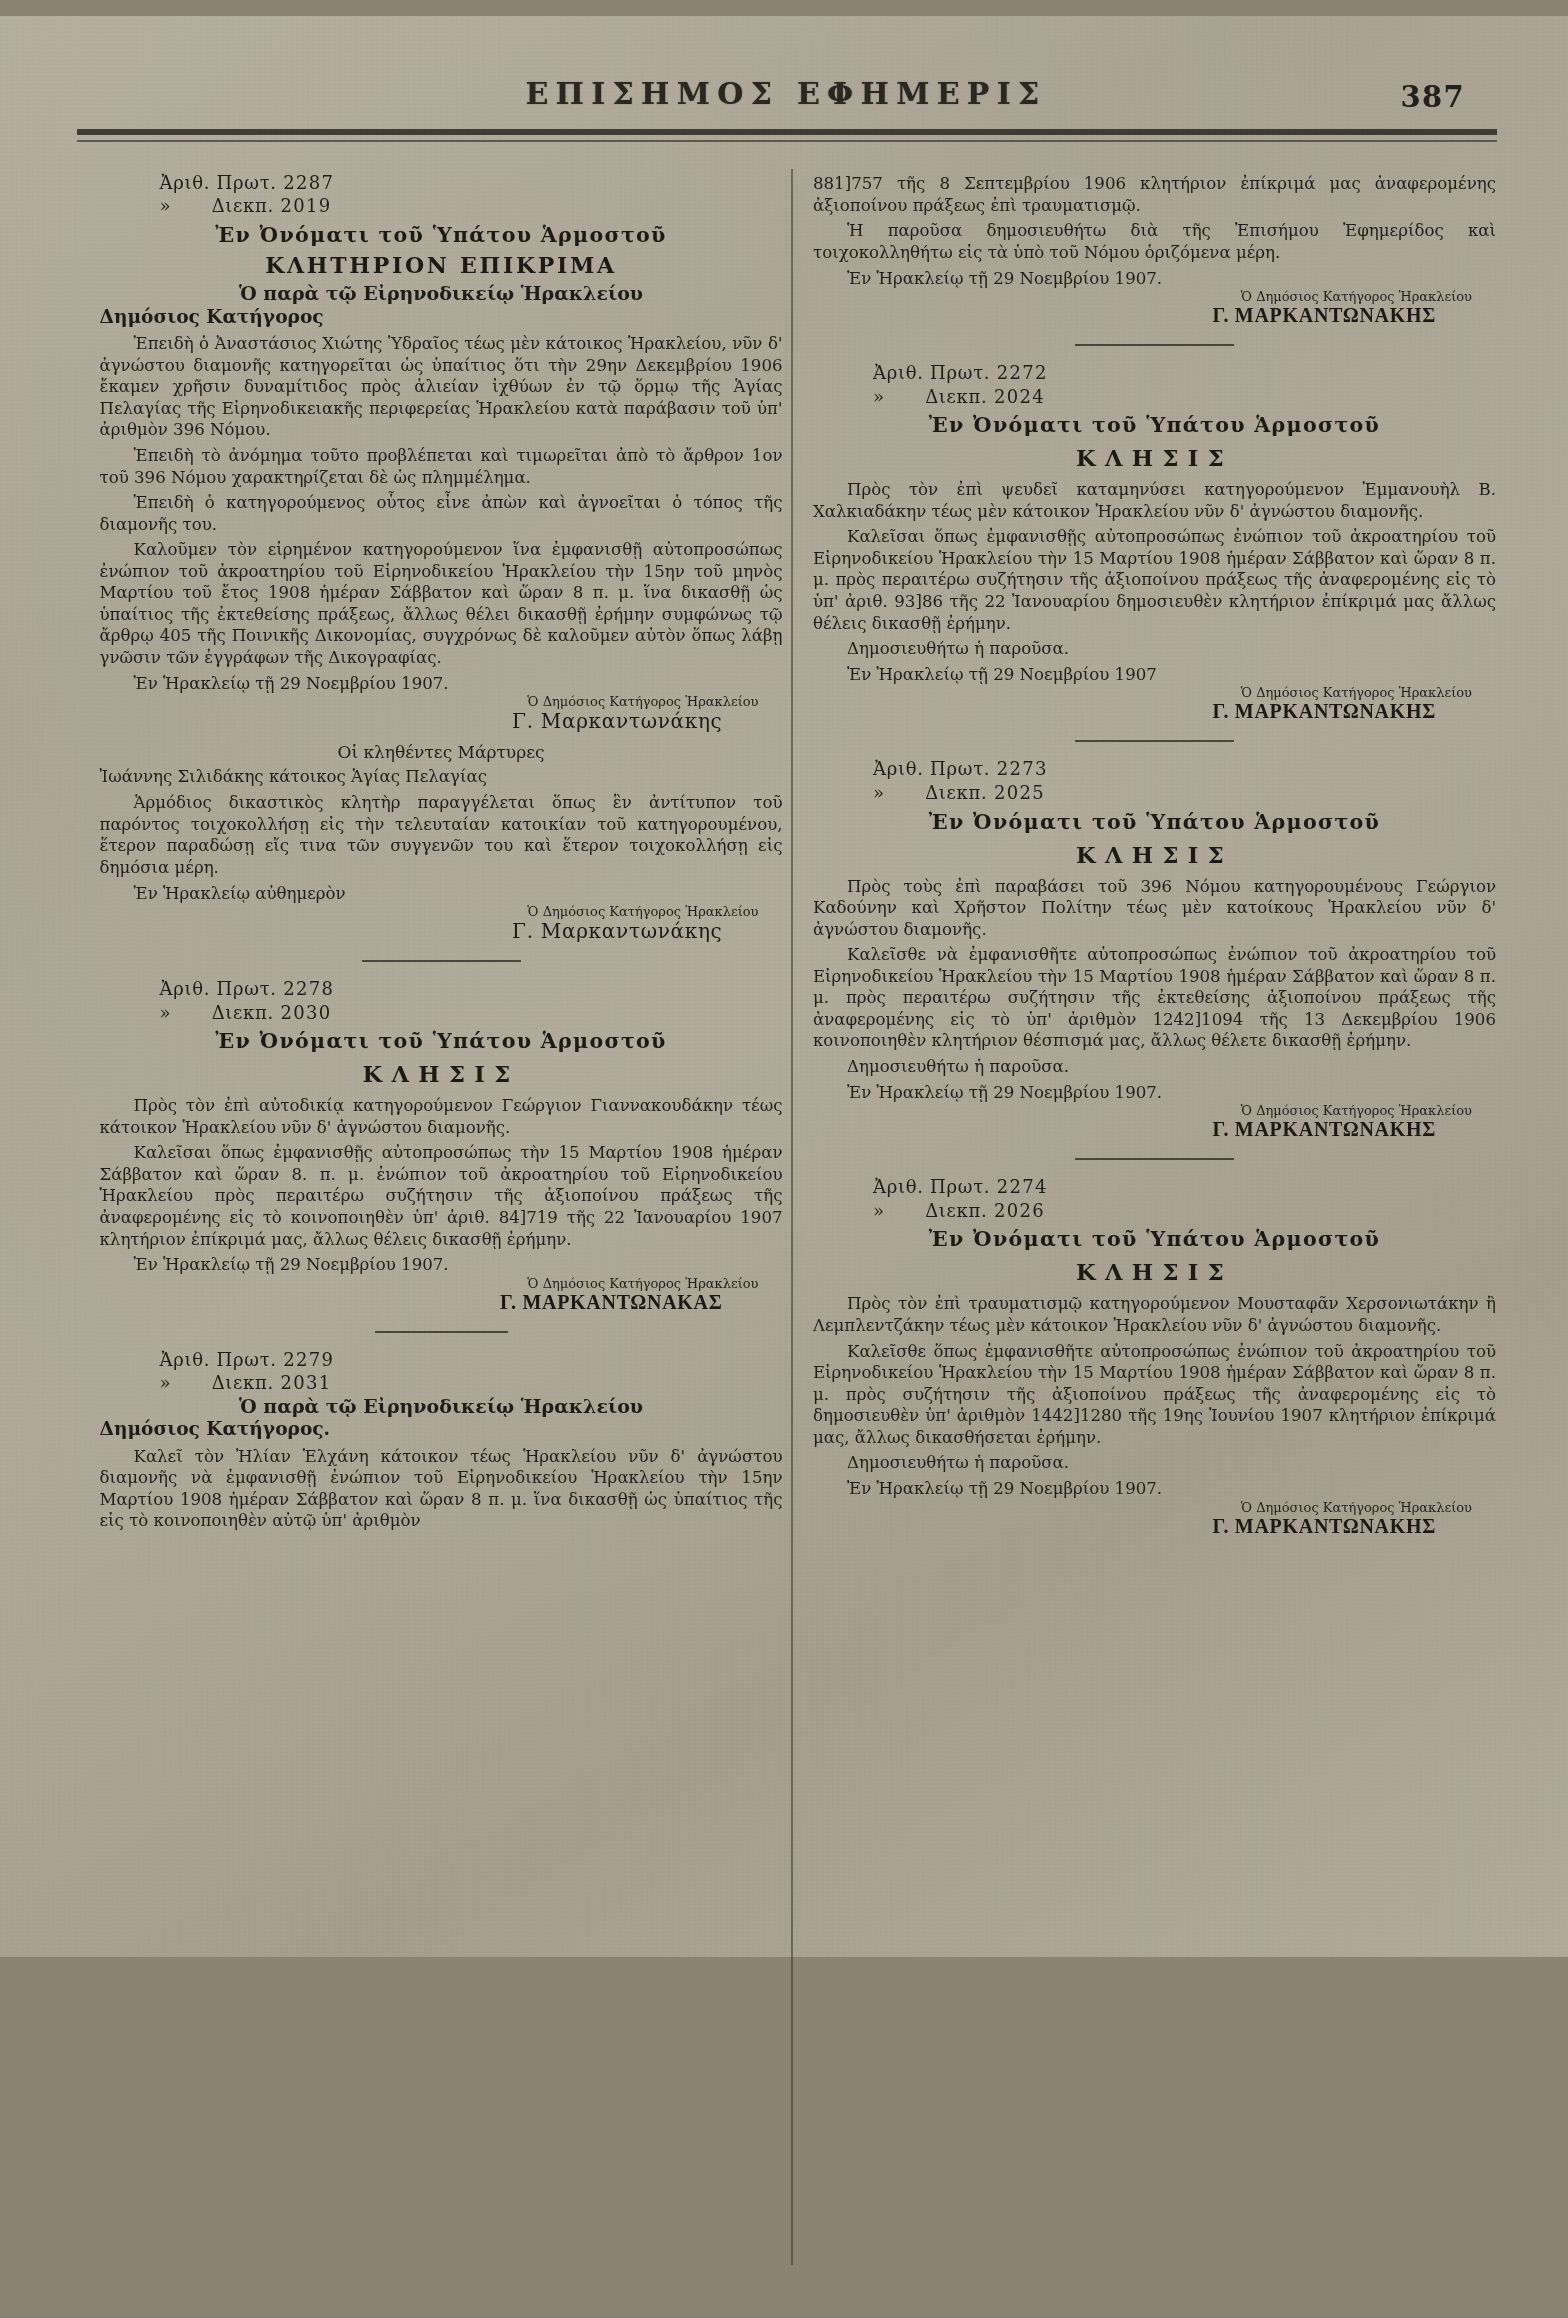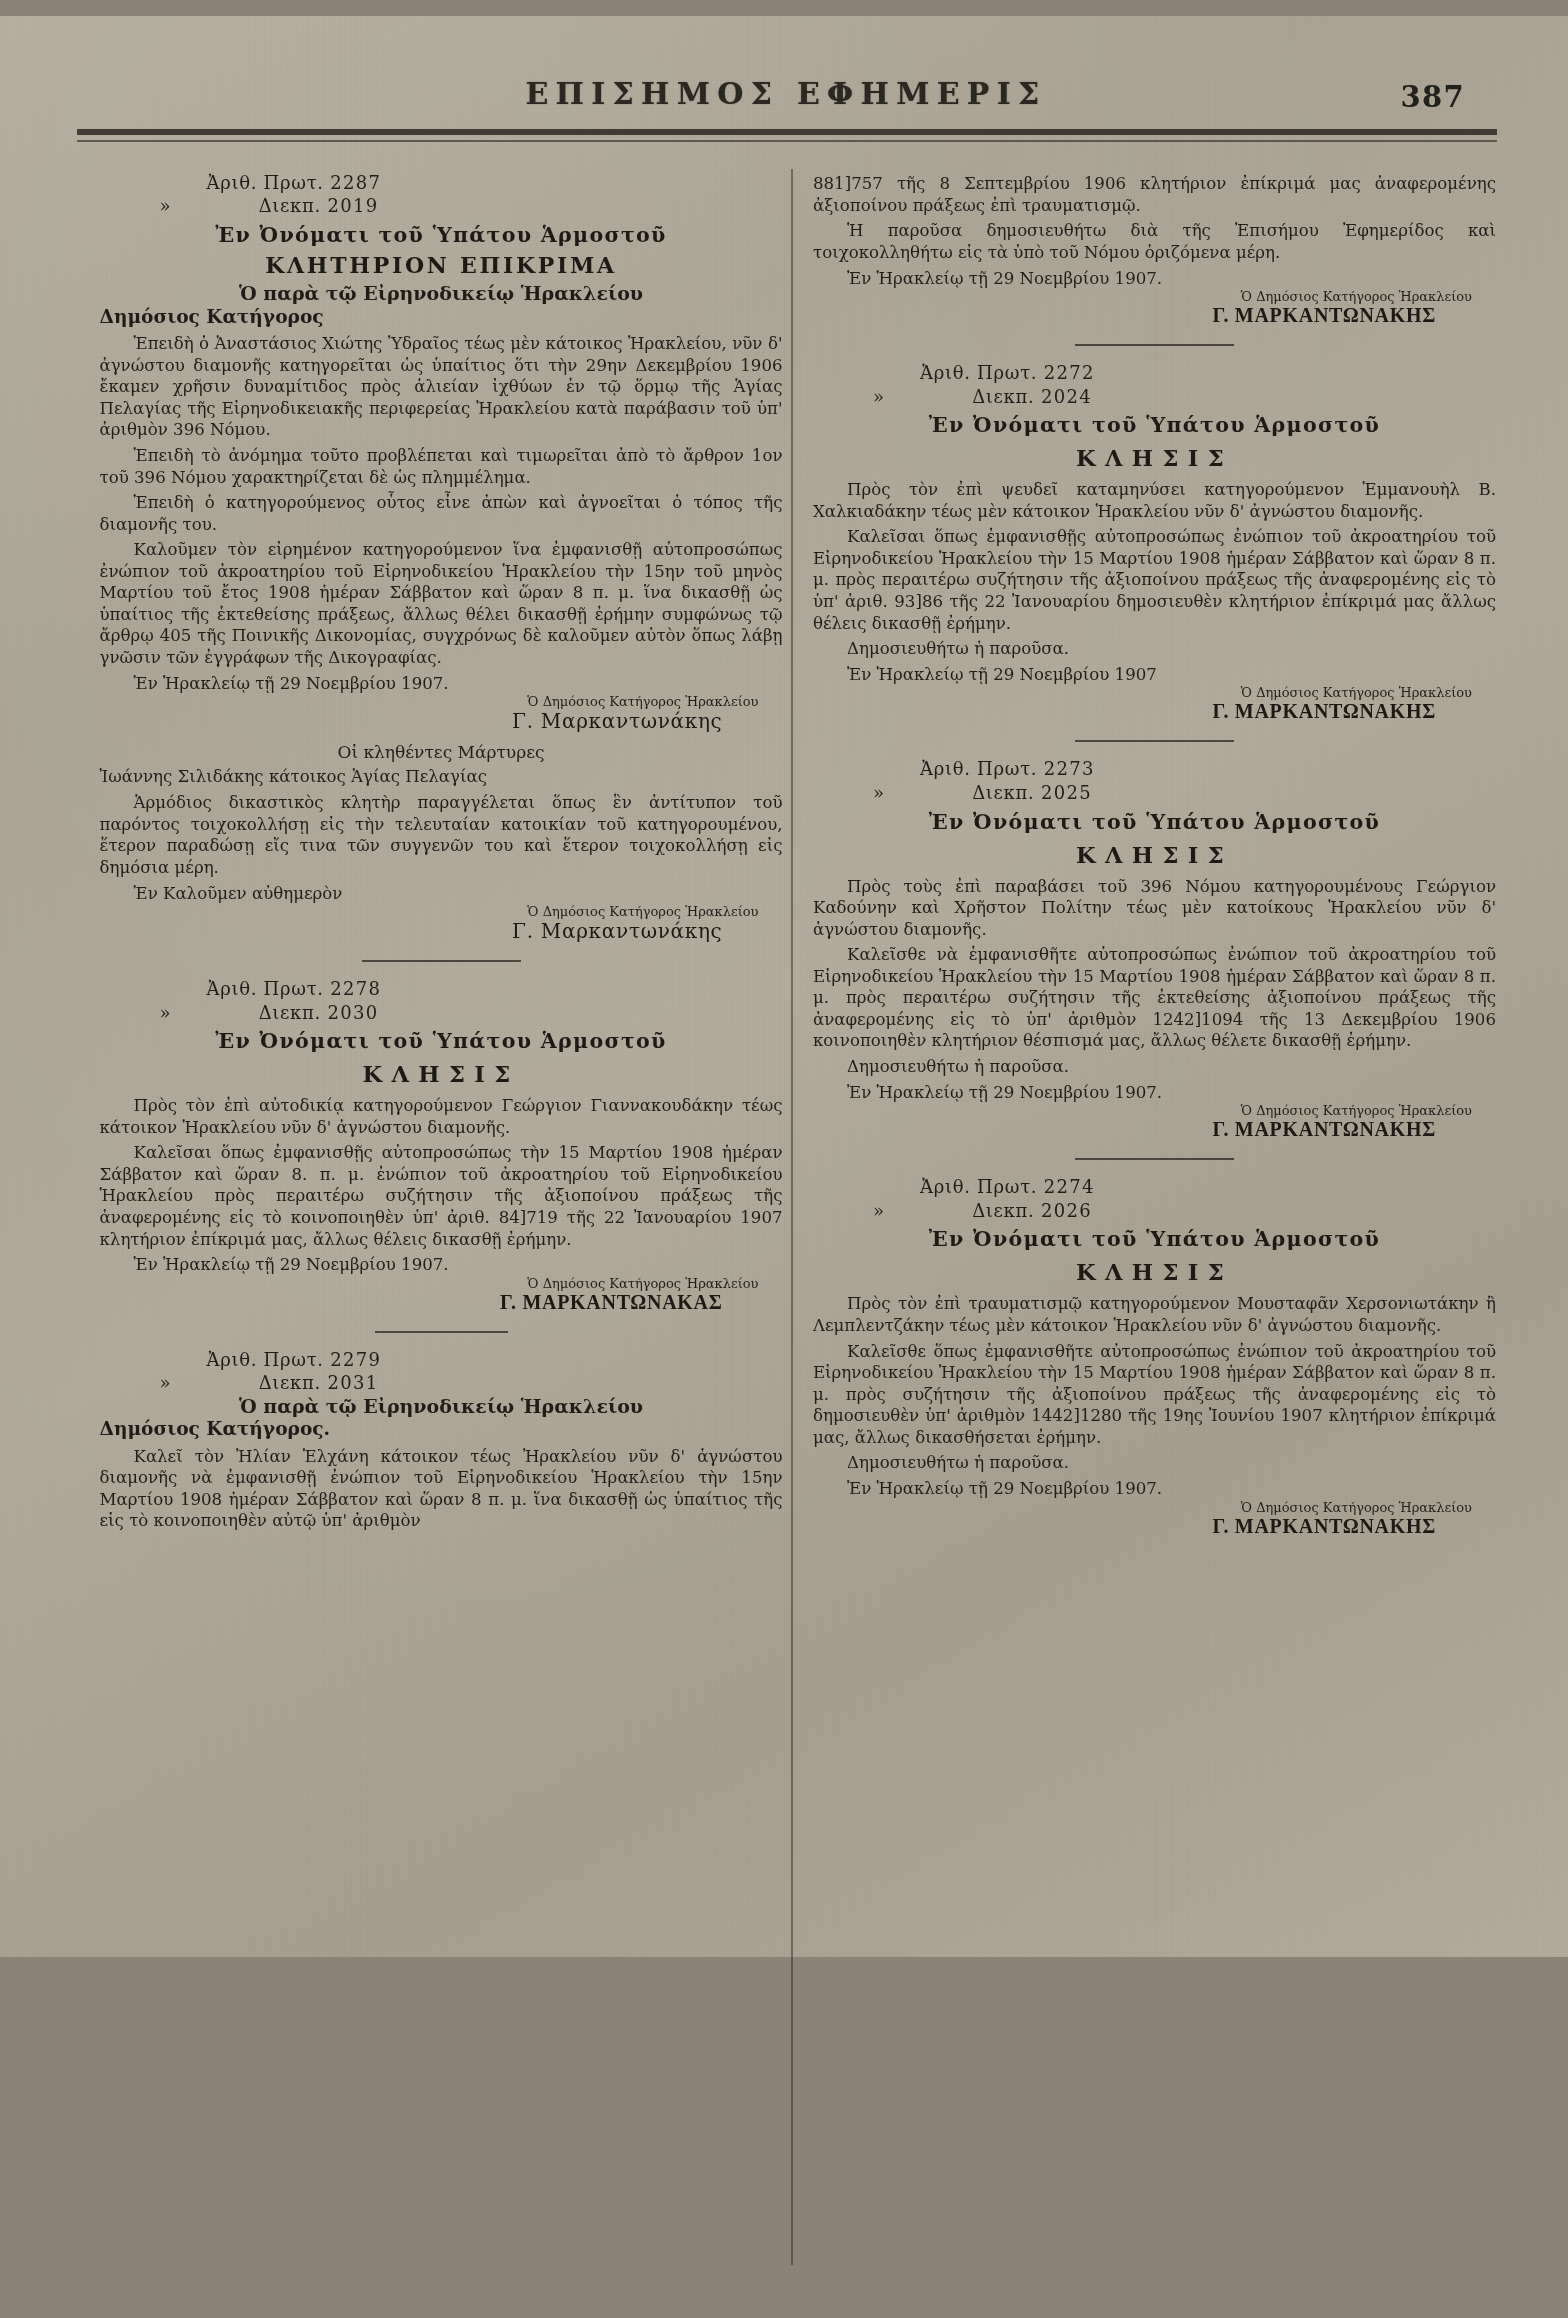--- a/index.html
+++ b/index.html
@@ -101,21 +101,21 @@
     background: #38332c;
     opacity: 0.55;
   }
   .blk { margin-bottom: 4px; }
   .hdr-line {
     font-size: 18px;
     letter-spacing: 0.7px;
     margin: 2.7px 0 1.3px 0;
     color: #201d18;
   }
-  .hdr-line .lbl { display: inline-block; margin-left: 47px; }
+  .hdr-line .lbl { display: inline-block; }
   .ind-1 { padding-left: 60px; }
   .title-big {
     text-align: center;
     font-size: 20.6px;
     font-weight: 700;
     letter-spacing: 1.3px;
     margin: 6.6px 0 2.7px 0;
     color: #1d1a15;
   }
   .title-mid {
@@ -233,21 +233,21 @@
         <p class="body">Ἐπειδὴ ὁ Ἀναστάσιος Χιώτης Ὑδραῖος τέως μὲν κάτοικος Ἡρακλείου, νῦν δ' ἀγνώστου διαμονῆς κατηγορεῖται ὡς ὑπαίτιος ὅτι τὴν 29ην Δεκεμβρίου 1906 ἔκαμεν χρῆσιν δυναμίτιδος πρὸς ἁλιείαν ἰχθύων ἐν τῷ ὅρμῳ τῆς Ἁγίας Πελαγίας τῆς Εἰρηνοδικειακῆς περιφερείας Ἡρακλείου κατὰ παράβασιν τοῦ ὑπ' ἀριθμὸν 396 Νόμου.</p>
         <p class="body">Ἐπειδὴ τὸ ἀνόμημα τοῦτο προβλέπεται καὶ τιμωρεῖται ἀπὸ τὸ ἄρθρον 1ον τοῦ 396 Νόμου χαρακτηρίζεται δὲ ὡς πλημμέλημα.</p>
         <p class="body">Ἐπειδὴ ὁ κατηγορούμενος οὗτος εἶνε ἀπὼν καὶ ἀγνοεῖται ὁ τόπος τῆς διαμονῆς του.</p>
         <p class="body">Καλοῦμεν τὸν εἰρημένον κατηγορούμενον ἵνα ἐμφανισθῇ αὐτοπροσώπως ἐνώπιον τοῦ ἀκροατηρίου τοῦ Εἰρηνοδικείου Ἡρακλείου τὴν 15ην τοῦ μηνὸς Μαρτίου τοῦ ἔτος 1908 ἡμέραν Σάββατον καὶ ὥραν 8 π. μ. ἵνα δικασθῇ ὡς ὑπαίτιος τῆς ἐκτεθείσης πράξεως, ἄλλως θέλει δικασθῇ ἐρήμην συμφώνως τῷ ἄρθρῳ 405 τῆς Ποινικῆς Δικονομίας, συγχρόνως δὲ καλοῦμεν αὐτὸν ὅπως λάβῃ γνῶσιν τῶν ἐγγράφων τῆς Δικογραφίας.</p>
         <p class="loc">Ἐν Ἡρακλείῳ τῇ 29 Νοεμβρίου 1907.</p>
         <div class="sig-role">Ὁ Δημόσιος Κατήγορος Ἡρακλείου</div>
         <div class="sig-name">Γ. Μαρκαντωνάκης</div>
         <div class="witness-head">Οἱ κληθέντες Μάρτυρες</div>
         <p class="body noind">Ἰωάννης Σιλιδάκης κάτοικος Ἁγίας Πελαγίας</p>
         <p class="body">Ἁρμόδιος δικαστικὸς κλητὴρ παραγγέλεται ὅπως ἓν ἀντίτυπον τοῦ παρόντος τοιχοκολλήσῃ εἰς τὴν τελευταίαν κατοικίαν τοῦ κατηγορουμένου, ἕτερον παραδώσῃ εἴς τινα τῶν συγγενῶν του καὶ ἕτερον τοιχοκολλήσῃ εἰς δημόσια μέρη.</p>
-        <p class="loc">Ἐν Καλοῦμεν αὐθημερὸν</p>
+        <p class="loc">Ἐν Ἡρακλείῳ αὐθημερὸν</p>
         <div class="sig-role">Ὁ Δημόσιος Κατήγορος Ἡρακλείου</div>
         <div class="sig-name">Γ. Μαρκαντωνάκης</div>
       </div>
 
       <div class="sep"></div>
 
       <div class="blk">
         <div class="hdr-line ind-1">
           <span class="lbl">Ἀριθ. Πρωτ.</span>
           <span class="nums">2278</span>

